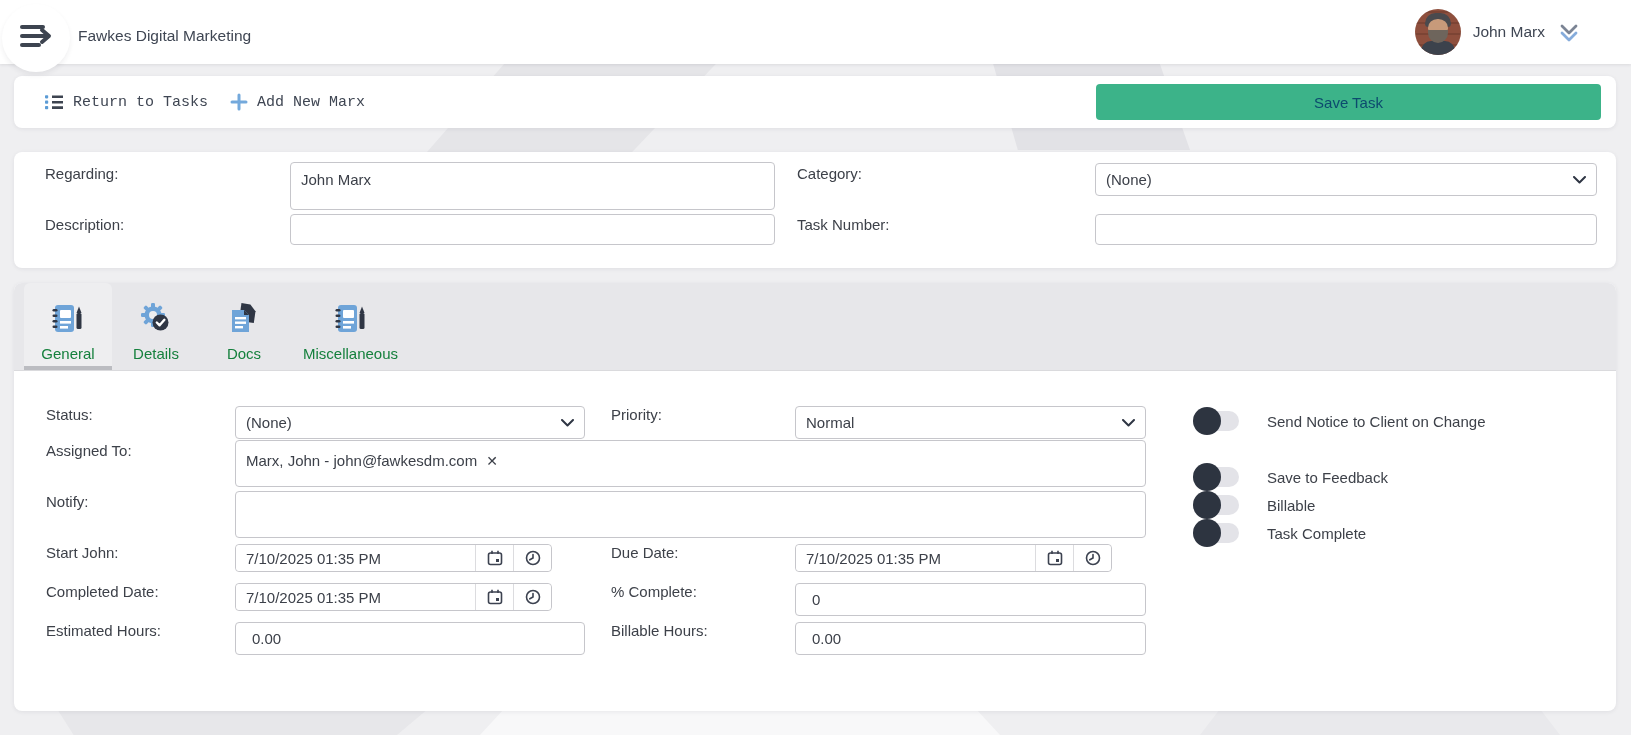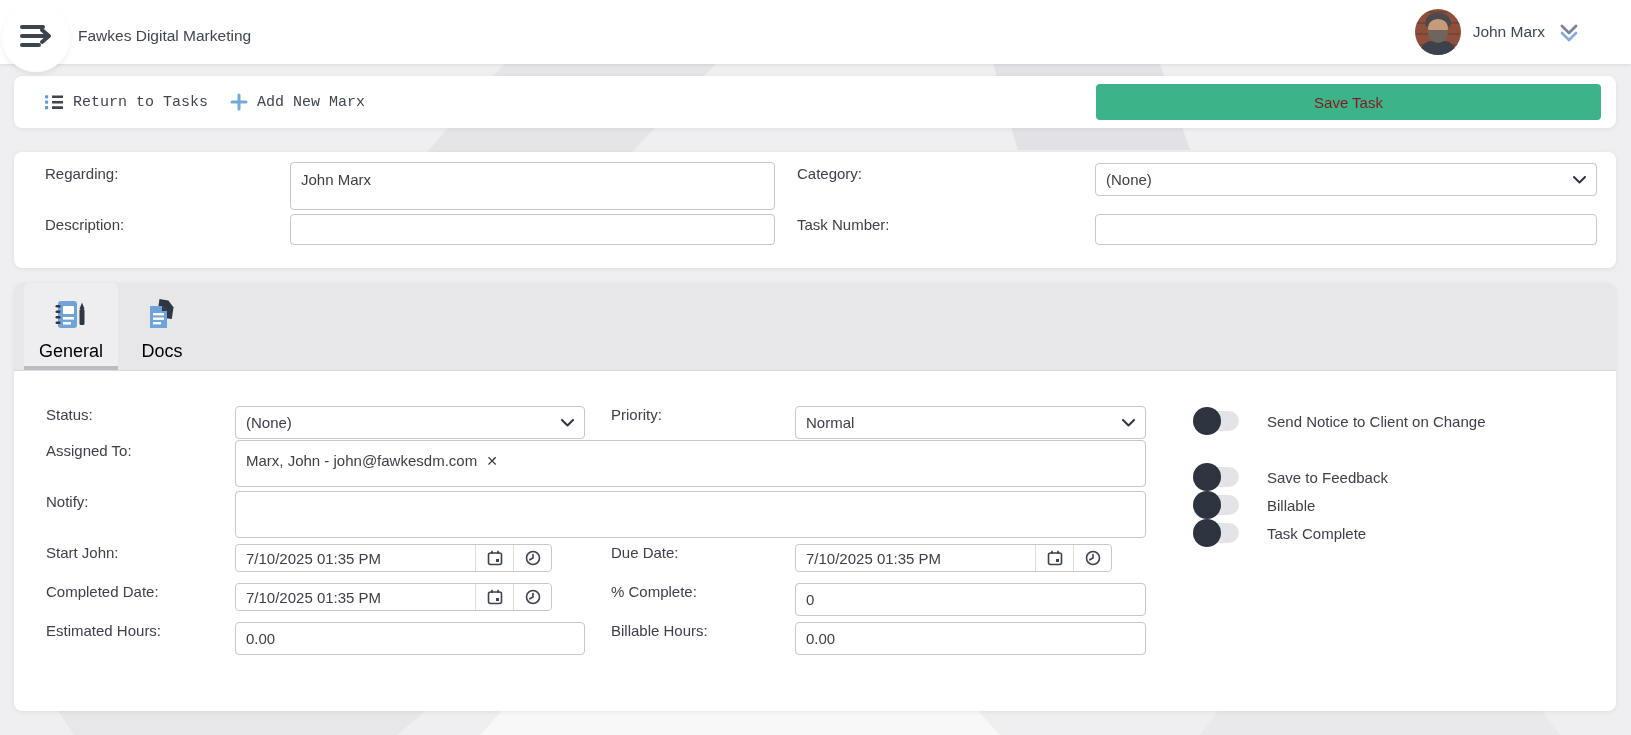--- a/index.html
+++ b/index.html
@@ -26,36 +26,36 @@
   .av-beard{position:absolute;left:13px;top:21px;width:20px;height:13px;border-radius:0 0 10px 10px;background:#6e655c;}
   .av-body{position:absolute;left:6px;top:32px;width:34px;height:16px;border-radius:10px 10px 0 0;background:#3c424c;}
   .user-name{font-size:15.5px;color:#3f4653;}
   
   .toolbar{left:14px;top:76px;width:1602px;height:52px;}
   .tb-left{position:absolute;left:30px;top:0;height:52px;display:flex;align-items:center;font-family:Liberation Mono, monospace;}
   .tb-item{display:flex;align-items:center;gap:9px;cursor:pointer;}
   .tb-item span{font-size:15px;color:#3f4653;}
   .tb-gap{width:22px;}
   .save-btn{position:absolute;left:1082px;top:8px;width:505px;height:36px;background:#3cb389;border:none;border-radius:4px;
-    color:#7f1d1d;font-size:15px;font-family:inherit;display:flex;align-items:center;justify-content:center;cursor:pointer;}
+    color:#0c4a6e;font-size:15px;font-family:inherit;display:flex;align-items:center;justify-content:center;cursor:pointer;}
   
   .formcard{left:14px;top:152px;width:1602px;height:116px;}
   .flabel{position:absolute;font-size:15px;color:#3d4149;line-height:16px;white-space:nowrap;}
   .tinput{position:absolute;border:1px solid #c6c6cb;border-radius:4px;background:#fff;box-sizing:border-box;
-    font-size:15px;color:#3c4049;font-family:inherit;padding:0 10px;outline:none;}
+    font-size:15px;color:#3c4049;font-family:inherit;padding:0 16px;outline:none;}
   textarea.tinput{resize:none;padding:8px 10px;line-height:18px;}
   .fselect{position:absolute;border:1px solid #c6c6cb;border-radius:4px;background:#fff;box-sizing:border-box;
     display:flex;align-items:center;justify-content:space-between;padding:0 10px;font-size:15px;color:#3c4049;cursor:pointer;}
   
   .tabcard{left:14px;top:283px;width:1602px;height:428px;}
   .tabstrip{position:absolute;top:0;left:0;right:0;height:88px;background:#e7e7ea;border-radius:8px 8px 0 0;
     border-bottom:1px solid #dadadd;display:flex;align-items:stretch;padding-left:10px;box-sizing:border-box;}
   .tab{display:flex;flex-direction:column;align-items:center;justify-content:flex-end;gap:5px;
     padding:8px 15px 8px;cursor:pointer;min-width:58px;}
-  .tab-label{font-size:18px;color:#000000;white-space:nowrap;}
+  .tab-label{font-size:15px;color:#15803d;white-space:nowrap;}
   .tab.active{background:rgba(255,255,255,.30);box-shadow:inset 0 -4px 0 rgba(125,127,136,.45);border-radius:6px 6px 0 0;}
   
   .dgroup{position:absolute;display:flex;align-items:stretch;border:1px solid #c6c6cb;border-radius:4px;background:#fff;box-sizing:border-box;height:28px;}
   .dgroup input{border:none;flex:1;min-width:0;padding:0 10px;font-size:15px;color:#3c4049;font-family:inherit;outline:none;border-radius:4px 0 0 4px;}
   .dbtn{width:38px;border:none;border-left:1px solid #dcdcdf;background:#fff;display:flex;align-items:center;justify-content:center;cursor:pointer;padding:0;}
   .dbtn:last-child{border-radius:0 4px 4px 0;}
   .chipline{position:absolute;left:10px;top:11px;display:flex;align-items:center;gap:9px;font-size:15px;color:#3c4049;}
   .chip-x{cursor:pointer;color:#3c4049;font-size:14px;}
   .trow{position:absolute;display:flex;align-items:center;gap:28px;height:28px;}
   .toggle{width:44px;height:20px;background:#e3e3e8;border-radius:10px;position:relative;flex:0 0 auto;cursor:pointer;}
@@ -164,37 +164,71 @@
           <rect x="9" y="8" width="11" height="8" rx="1" fill="#fff"></rect>
           <rect x="9" y="19" width="11" height="2.6" fill="#fff"></rect>
           <rect x="9" y="24" width="8" height="2.6" fill="#fff"></rect>
           <rect x="25.5" y="11" width="5" height="16" rx="1.5" fill="#2f3644"></rect>
           <polygon points="25.5,11 30.5,11 28,4.5" fill="#2f3644"></polygon>
         </svg>
       </span>
       <span class="tab-label">General</span>
     </div>
 
+    <div class="tab">
+      <span>
+        <svg width="34" height="34" viewBox="0 0 34 34">
+          <g fill="#6fa4d8">
+            <rect x="12" y="1" width="4" height="24" rx="1.3"></rect>
+            <rect x="12" y="1" width="4" height="24" rx="1.3" transform="rotate(45 14 13)"></rect>
+            <rect x="12" y="1" width="4" height="24" rx="1.3" transform="rotate(90 14 13)"></rect>
+            <rect x="12" y="1" width="4" height="24" rx="1.3" transform="rotate(135 14 13)"></rect>
+            <circle cx="14" cy="13" r="8.5"></circle>
+          </g>
+          <circle cx="14" cy="13" r="4" fill="#edeef0"></circle>
+          <circle cx="21.5" cy="20.5" r="8" fill="#2f3644"></circle>
+          <path d="M17.8 20.5 L20.6 23.3 L25.4 17.8" stroke="#fff" stroke-width="2.4" fill="none" stroke-linecap="round" stroke-linejoin="round"></path>
+        </svg>
+      </span>
+      <span class="tab-label">Details</span>
+    </div>
 
     <div class="tab">
       <span>
         <svg width="34" height="34" viewBox="0 0 34 34">
           <g transform="rotate(8 20 12)">
               <path d="M13 2 h9 l6 6 v12 h-15 z" fill="#2f3644"></path>
             </g>
           <path d="M5 8 h12 l5 5 v17 h-17 z" fill="#6fa4d8"></path>
           <path d="M17 8 l5 5 h-5 z" fill="#2f3644"></path>
           <rect x="8" y="15" width="11" height="2.4" fill="#fff"></rect>
           <rect x="8" y="19.5" width="11" height="2.4" fill="#fff"></rect>
           <rect x="8" y="24" width="8" height="2.4" fill="#fff"></rect>
         </svg>
       </span>
       <span class="tab-label">Docs</span>
     </div>
 
+    <div class="tab">
+      <span>
+        <svg width="34" height="34" viewBox="0 0 34 34">
+          <rect x="4" y="3" width="19" height="27" rx="3" fill="#6fa4d8"></rect>
+          <rect x="1.5" y="7" width="5" height="2.6" rx="1.3" fill="#2f3644"></rect>
+          <rect x="1.5" y="12.5" width="5" height="2.6" rx="1.3" fill="#2f3644"></rect>
+          <rect x="1.5" y="18" width="5" height="2.6" rx="1.3" fill="#2f3644"></rect>
+          <rect x="1.5" y="23.5" width="5" height="2.6" rx="1.3" fill="#2f3644"></rect>
+          <rect x="9" y="8" width="11" height="8" rx="1" fill="#fff"></rect>
+          <rect x="9" y="19" width="11" height="2.6" fill="#fff"></rect>
+          <rect x="9" y="24" width="8" height="2.6" fill="#fff"></rect>
+          <rect x="25.5" y="11" width="5" height="16" rx="1.5" fill="#2f3644"></rect>
+          <polygon points="25.5,11 30.5,11 28,4.5" fill="#2f3644"></polygon>
+        </svg>
+      </span>
+      <span class="tab-label">Miscellaneous</span>
+    </div>
 
   </div>
 
   <div class="flabel" style="left:32px;top:124px;">Status:</div>
   <div class="fselect" style="left:221px;top:123px;width:350px;height:33px;">
     <span>(None)</span>
     <span style="display:flex;">
       <svg width="13" height="8" viewBox="0 0 13 8">
           <path d="M1 1 L6.5 6.5 L12 1" stroke="#2f3644" stroke-width="2" fill="none" stroke-linecap="round" stroke-linejoin="round"></path>
         </svg>

